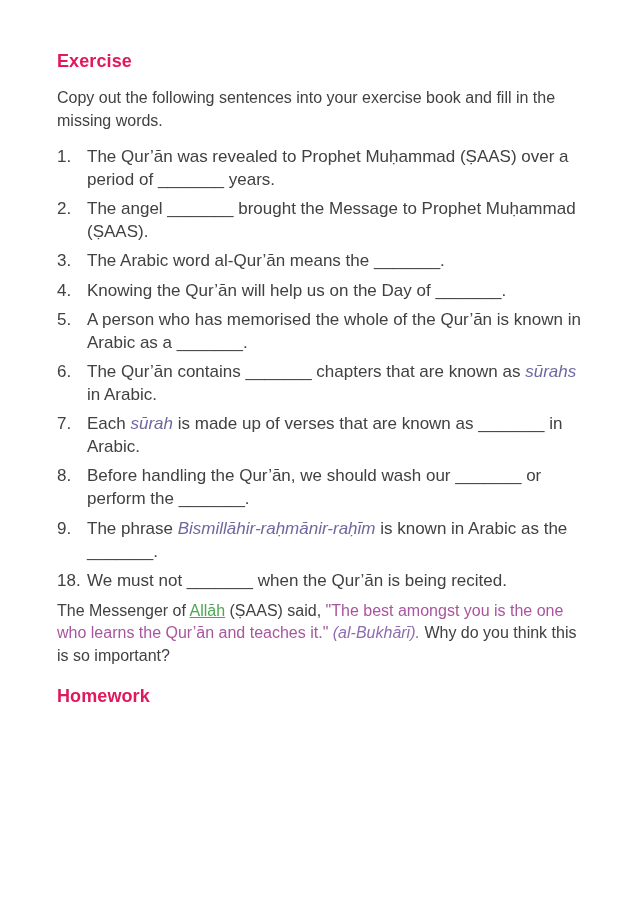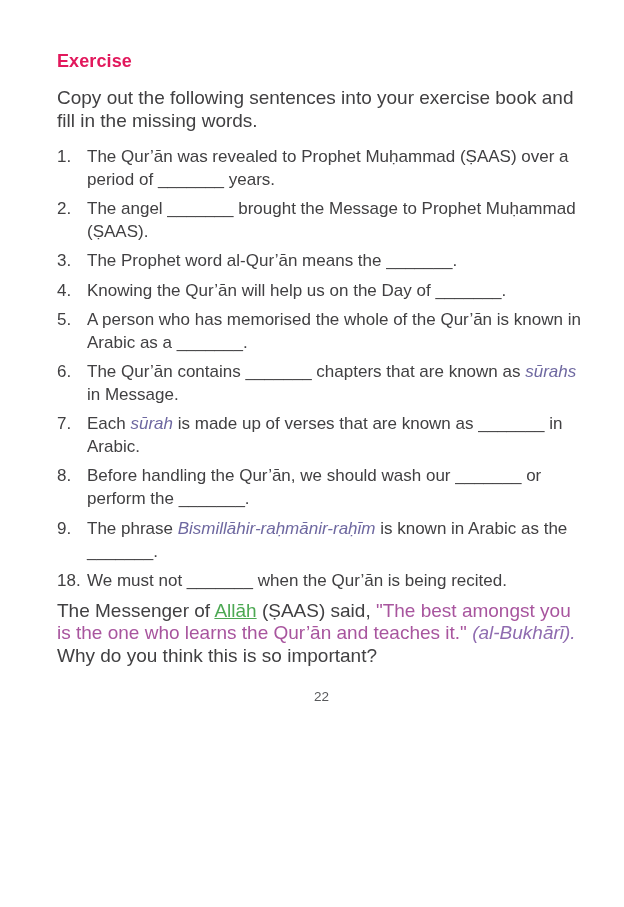--- a/index.html
+++ b/index.html
@@ -30,21 +30,21 @@
   h2.section-heading {
     color: var(--heading);
     font-size: 18px;
     line-height: 22px;
     font-weight: 700;
     margin: 18px 0 15px 0;
     letter-spacing: 0.1px;
   }
   h2.section-heading.first { margin-top: 0; }
   p.para {
-    font-size: 19px;
+    font-size: 16px;
     line-height: 22.5px;
     margin: 0 0 14px 0;
     color: var(--body);
   }
   .exercise-list { margin: 0; padding: 0; }
   .exercise-item {
     display: flex;
     align-items: flex-start;
     font-size: 17px;
     line-height: 22.5px;
@@ -95,33 +95,33 @@
     <div class="exercise-item">
       <span class="item-number">1.</span>
       <span class="item-text"><span>The Qur’ān was revealed to Prophet Muḥammad (ṢAAS) over a period of _______ years.</span></span>
     </div>
     <div class="exercise-item">
       <span class="item-number">2.</span>
       <span class="item-text"><span>The angel _______ brought the Message to Prophet Muḥammad (ṢAAS).</span></span>
     </div>
     <div class="exercise-item">
       <span class="item-number">3.</span>
-      <span class="item-text"><span>The Prophet word al-Qur’ān means the _______.</span></span>
+      <span class="item-text"><span>The Arabic word al-Qur’ān means the _______.</span></span>
     </div>
     <div class="exercise-item">
       <span class="item-number">4.</span>
       <span class="item-text"><span>Knowing the Qur’ān will help us on the Day of _______.</span></span>
     </div>
     <div class="exercise-item">
       <span class="item-number">5.</span>
       <span class="item-text"><span>A person who has memorised the whole of the Qur’ān is known in Arabic as a _______.</span></span>
     </div>
     <div class="exercise-item">
       <span class="item-number">6.</span>
-      <span class="item-text"><span>The Qur’ān contains _______ chapters that are known as </span><span class="seg-term">sūrahs</span><span> in Message.</span></span>
+      <span class="item-text"><span>The Qur’ān contains _______ chapters that are known as </span><span class="seg-term">sūrahs</span><span> in Arabic.</span></span>
     </div>
     <div class="exercise-item">
       <span class="item-number">7.</span>
       <span class="item-text"><span>Each </span><span class="seg-term">sūrah</span><span> is made up of verses that are known as _______ in Arabic.</span></span>
     </div>
     <div class="exercise-item">
       <span class="item-number">8.</span>
       <span class="item-text"><span>Before handling the Qur’ān, we should wash our _______ or perform the _______.</span></span>
     </div>
     <div class="exercise-item gap-before">
@@ -130,17 +130,17 @@
     </div>
     <div class="exercise-item">
       <span class="item-number">18.</span>
       <span class="item-text"><span>We must not _______ when the Qur’ān is being recited.</span></span>
     </div>
   </div>
 
 
   <p class="para"><span>The Messenger of </span><span class="seg-green">Allāh</span><span> (ṢAAS) said, </span><span class="seg-quote">"The best amongst you is the one who learns the Qur’ān and teaches it."</span><span> </span><span class="seg-cite">(al-Bu</span><span class="seg-citeu">kh</span><span class="seg-cite">ārī).</span><span> Why do you think this is so important?</span></p>
 
+  <h2 class="section-heading">Homework</h2>
 
 
-  <div class="page-footer">22</div>
 
 </div>
 
 </body></html>

